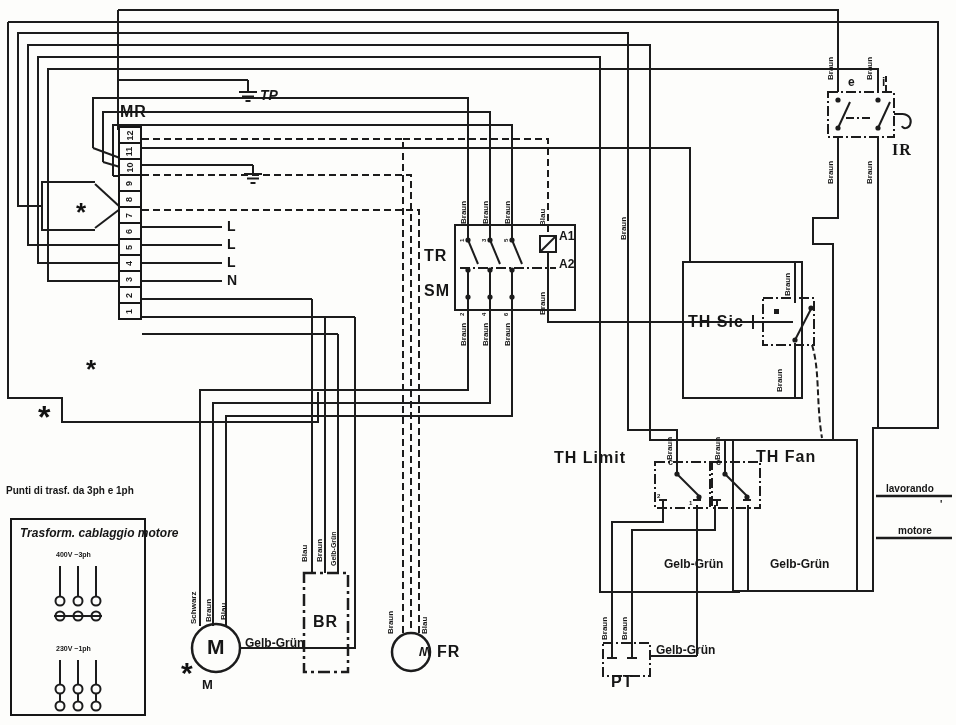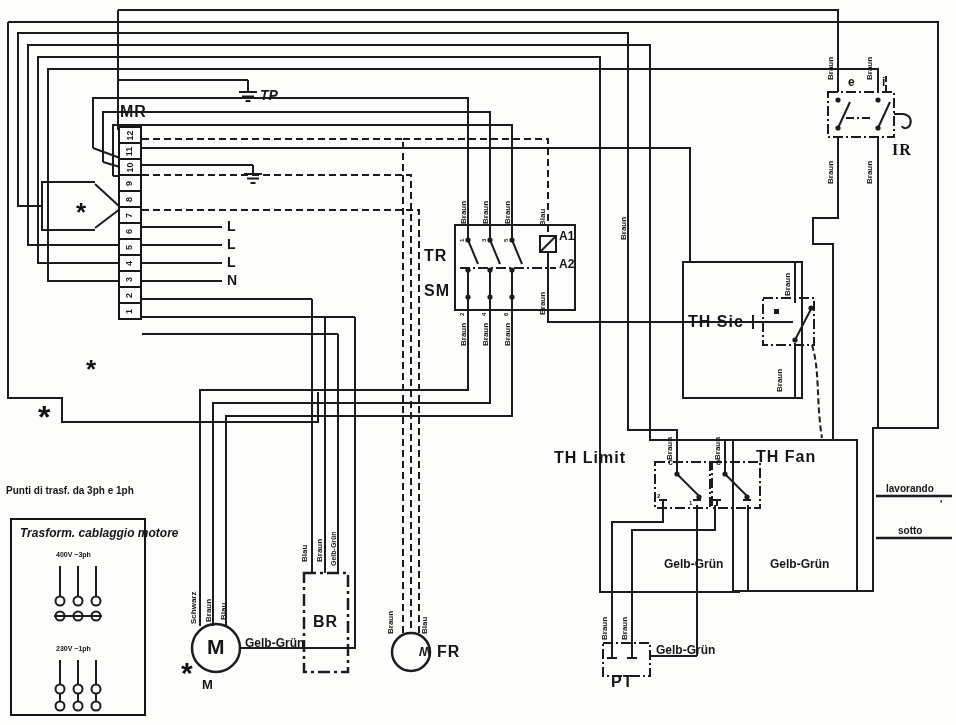--- a/index.html
+++ b/index.html
@@ -364,15 +364,15 @@
 <div class="lbl s7" style="left:770px;top:558px;">Gelb-Grün</div>
 
 <div class="lbl s8" style="left:6px;top:486px;">Punti di trasf. da 3ph e 1ph</div>
 <div class="legendbox"></div>
 <div class="lbl s7" style="left:20px;top:527px;font-style:italic;">Trasform. cablaggio motore</div>
 <div class="lbl" style="left:56px;top:551px;font-size:7px;">400V ~3ph</div>
 <div class="lbl" style="left:56px;top:645px;font-size:7px;">230V ~1ph</div>
 
 <div class="lbl s8" style="left:886px;top:484px;">lavorando</div>
 <div class="lbl s8" style="left:940px;top:500px;">'</div>
-<div class="lbl s8" style="left:898px;top:526px;">sotto</div>
+<div class="lbl s8" style="left:898px;top:526px;">motore</div>
 
 </div>
 
 </body></html>

